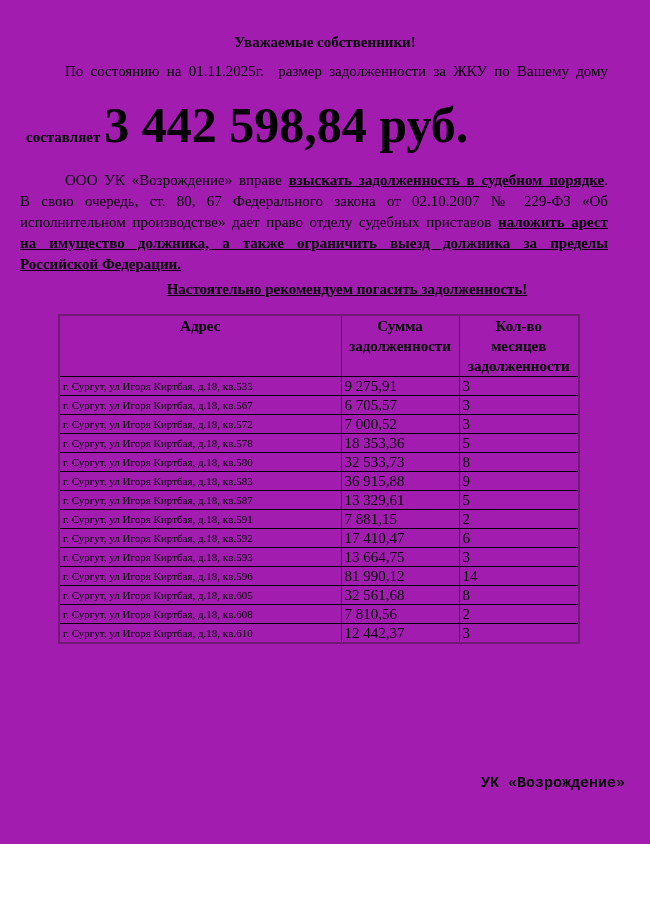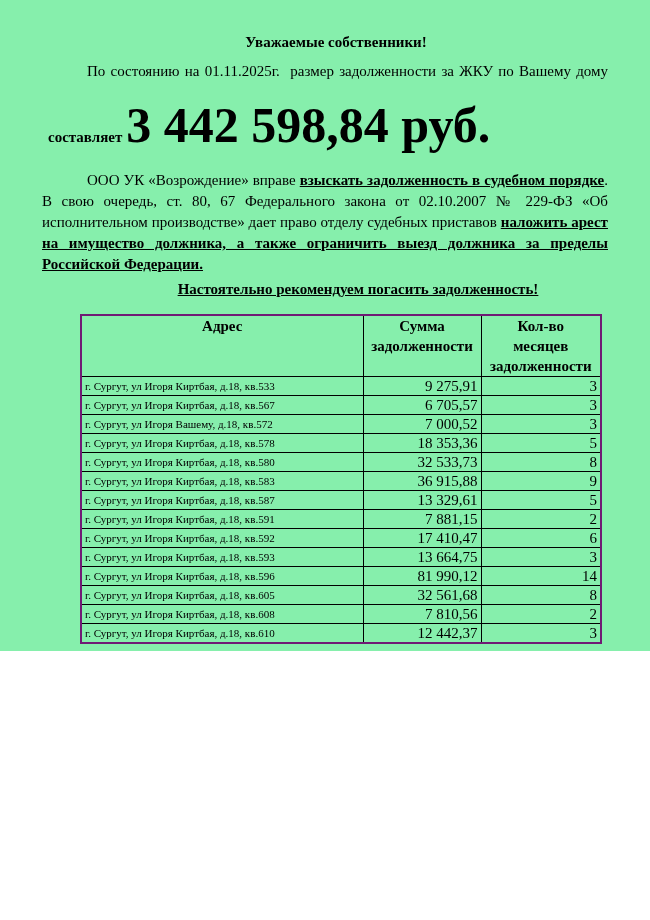--- a/index.html
+++ b/index.html
@@ -1,24 +1,24 @@
 <!DOCTYPE html>
 <html><head>
 <meta charset="utf-8">
 <style>
   html, body { margin: 0; padding: 0; background: #ffffff; }
   .page {
     position: relative;
     width: 650px;
-    height: 651px;
+    height: 844px;
     box-sizing: border-box;
-    background: #86efac;
+    background: #a21caf;
     color: #000000;
     font-family: "Liberation Serif", "DejaVu Serif", serif;
-    padding: 33px 42px 0 42px;
+    padding: 33px 42px 0 20px;
     overflow: hidden;
   }
   .doc-title {
     font-size: 15px;
     font-weight: 700;
     text-align: center;
     text-indent: 22px;
     line-height: 19px;
   }
   .intro {
@@ -69,30 +69,31 @@
     white-space: pre-line;
   }
   .debt-table td {
     font-size: 15px;
     height: 18px;
     line-height: 17px;
     padding: 0 3px;
     vertical-align: middle;
   }
   td.address { text-align: left; white-space: nowrap; font-size: 11px; }
-  td.num { text-align: right; }
+  td.num { text-align: left; }
   .col-address { width: 282px; }
   .col-sum { width: 118px; }
   .col-months { width: 120px; }
   .signature {
     margin: 130px -17px 0 0;
     font-size: 15px;
     font-weight: 700;
     text-align: right;
     line-height: 19px;
+    font-family: Liberation Mono, monospace;
   }
 </style>
 </head>
 <body>
 
 <div class="page">
 
   <div class="doc-title">Уважаемые собственники!</div>
 
   <p class="intro">По состоянию на 01.11.2025г.&nbsp; размер задолженности за ЖКУ по Вашему дому</p>
@@ -139,21 +140,21 @@
         </tr>
 
 
         <tr>
           <td class="address">г. Сургут, ул Игоря Киртбая, д.18, кв.567</td>
           <td class="num">6 705,57</td>
           <td class="num">3</td>
         </tr>
 
         <tr>
-          <td class="address">г. Сургут, ул Игоря Вашему, д.18, кв.572</td>
+          <td class="address">г. Сургут, ул Игоря Киртбая, д.18, кв.572</td>
           <td class="num">7 000,52</td>
           <td class="num">3</td>
         </tr>
 
         <tr>
           <td class="address">г. Сургут, ул Игоря Киртбая, д.18, кв.578</td>
           <td class="num">18 353,36</td>
           <td class="num">5</td>
         </tr>
 

